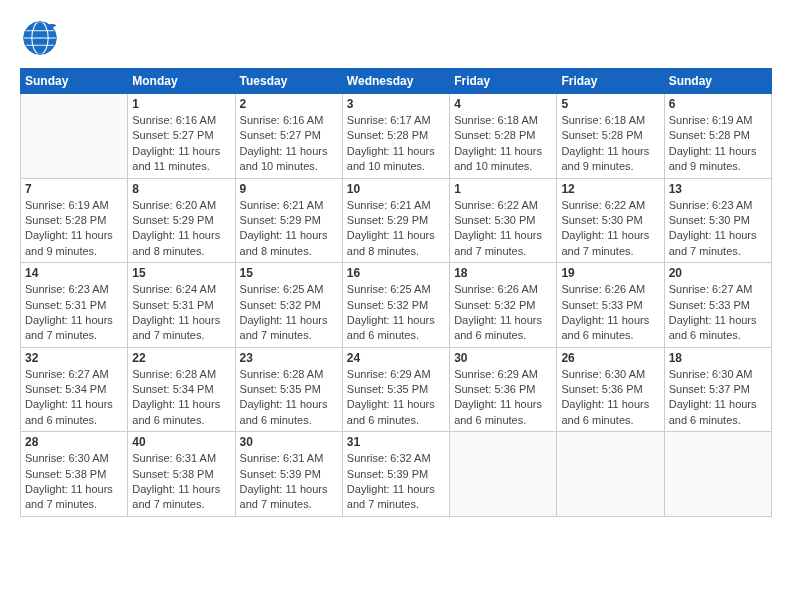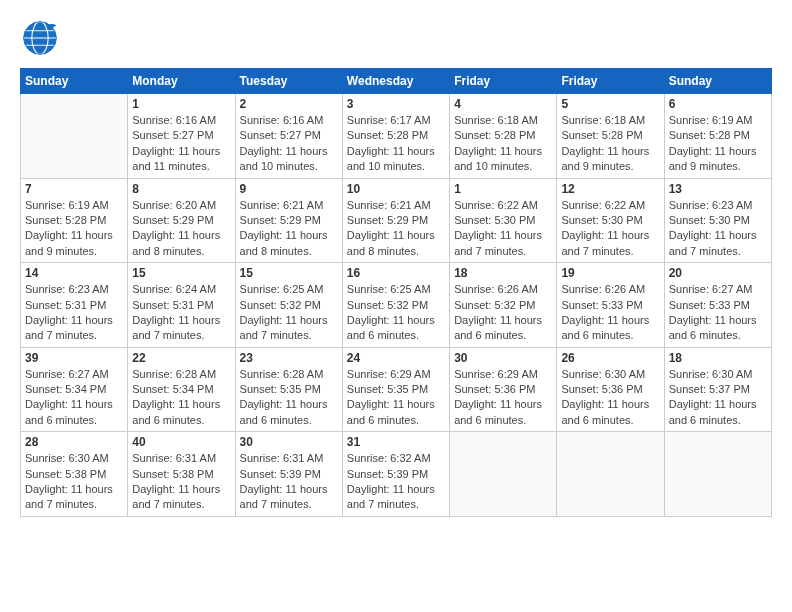--- a/index.html
+++ b/index.html
@@ -281,21 +281,21 @@
           <td>
             <span class="day-number">20</span>
             <div class="day-info" style="white-space: pre-line;">Sunrise: 6:27 AM
 Sunset: 5:33 PM
 Daylight: 11 hours
 and 6 minutes.</div>
           </td>
         </tr>
         <tr>
           <td>
-            <span class="day-number">39</span>
+            <span class="day-number">32</span>
             <div class="day-info" style="white-space: pre-line;">Sunrise: 6:27 AM
 Sunset: 5:34 PM
 Daylight: 11 hours
 and 6 minutes.</div>
           </td>
           <td>
             <span class="day-number">22</span>
             <div class="day-info" style="white-space: pre-line;">Sunrise: 6:28 AM
 Sunset: 5:34 PM
 Daylight: 11 hours

